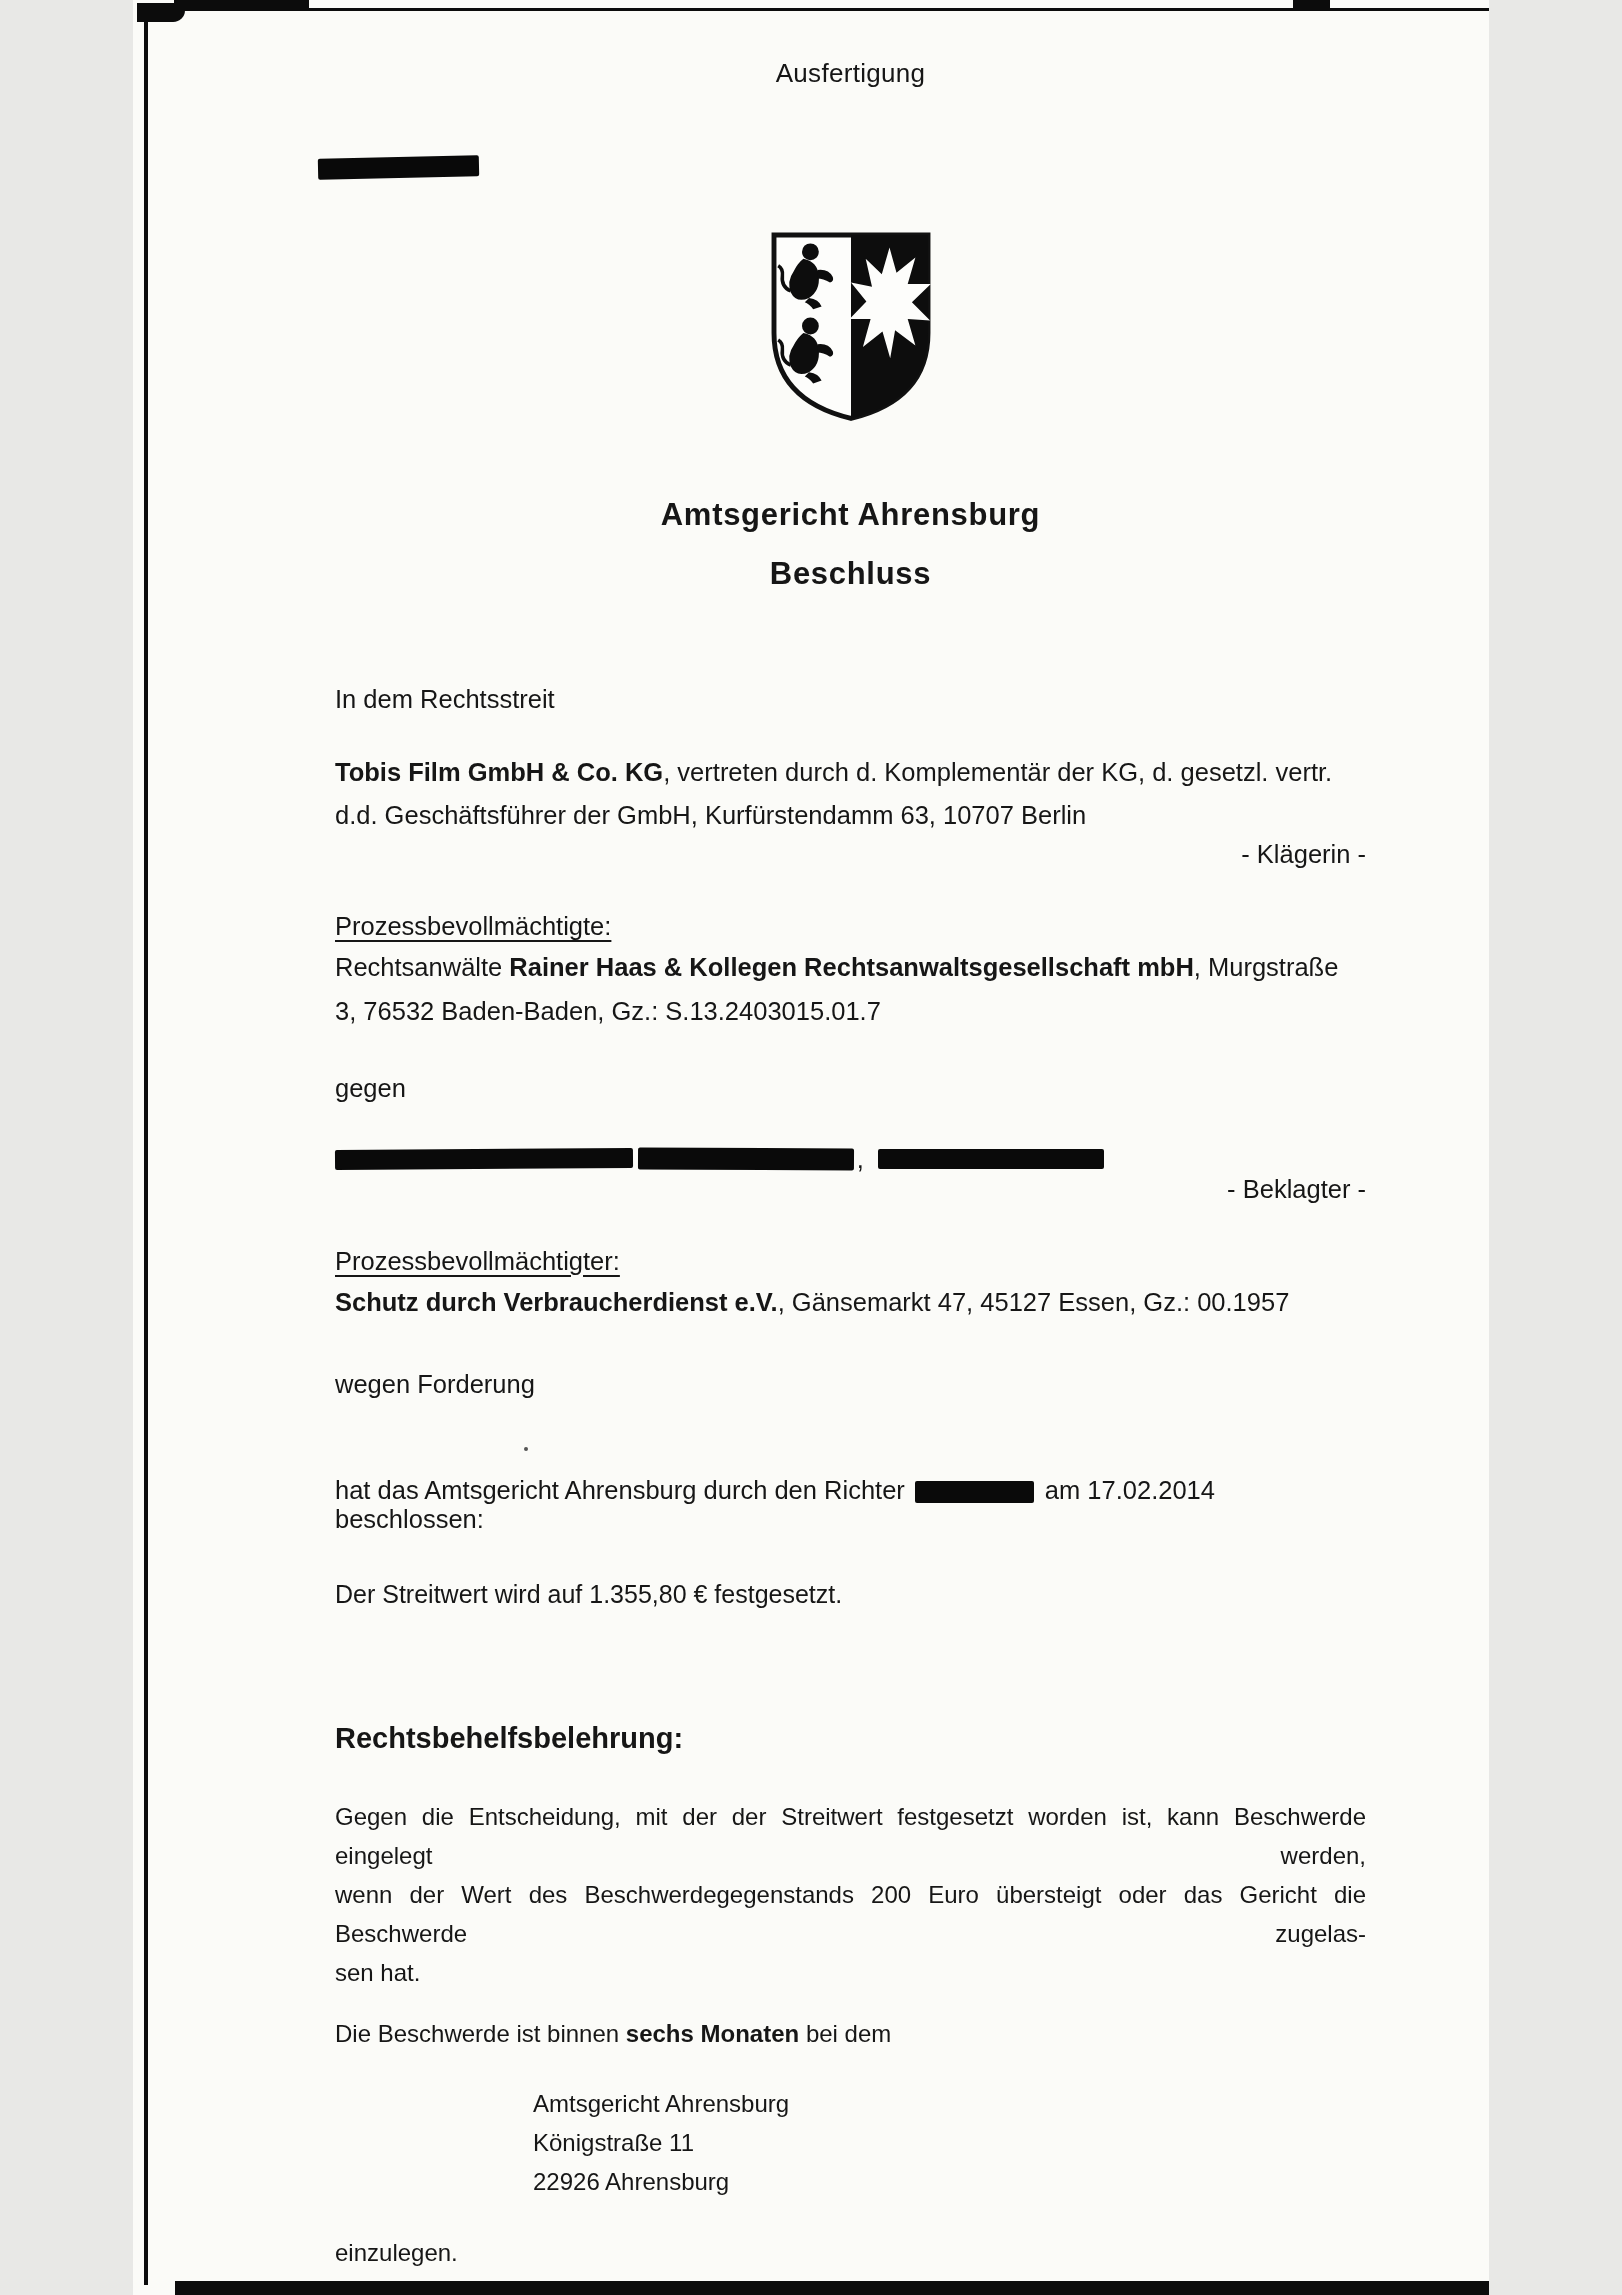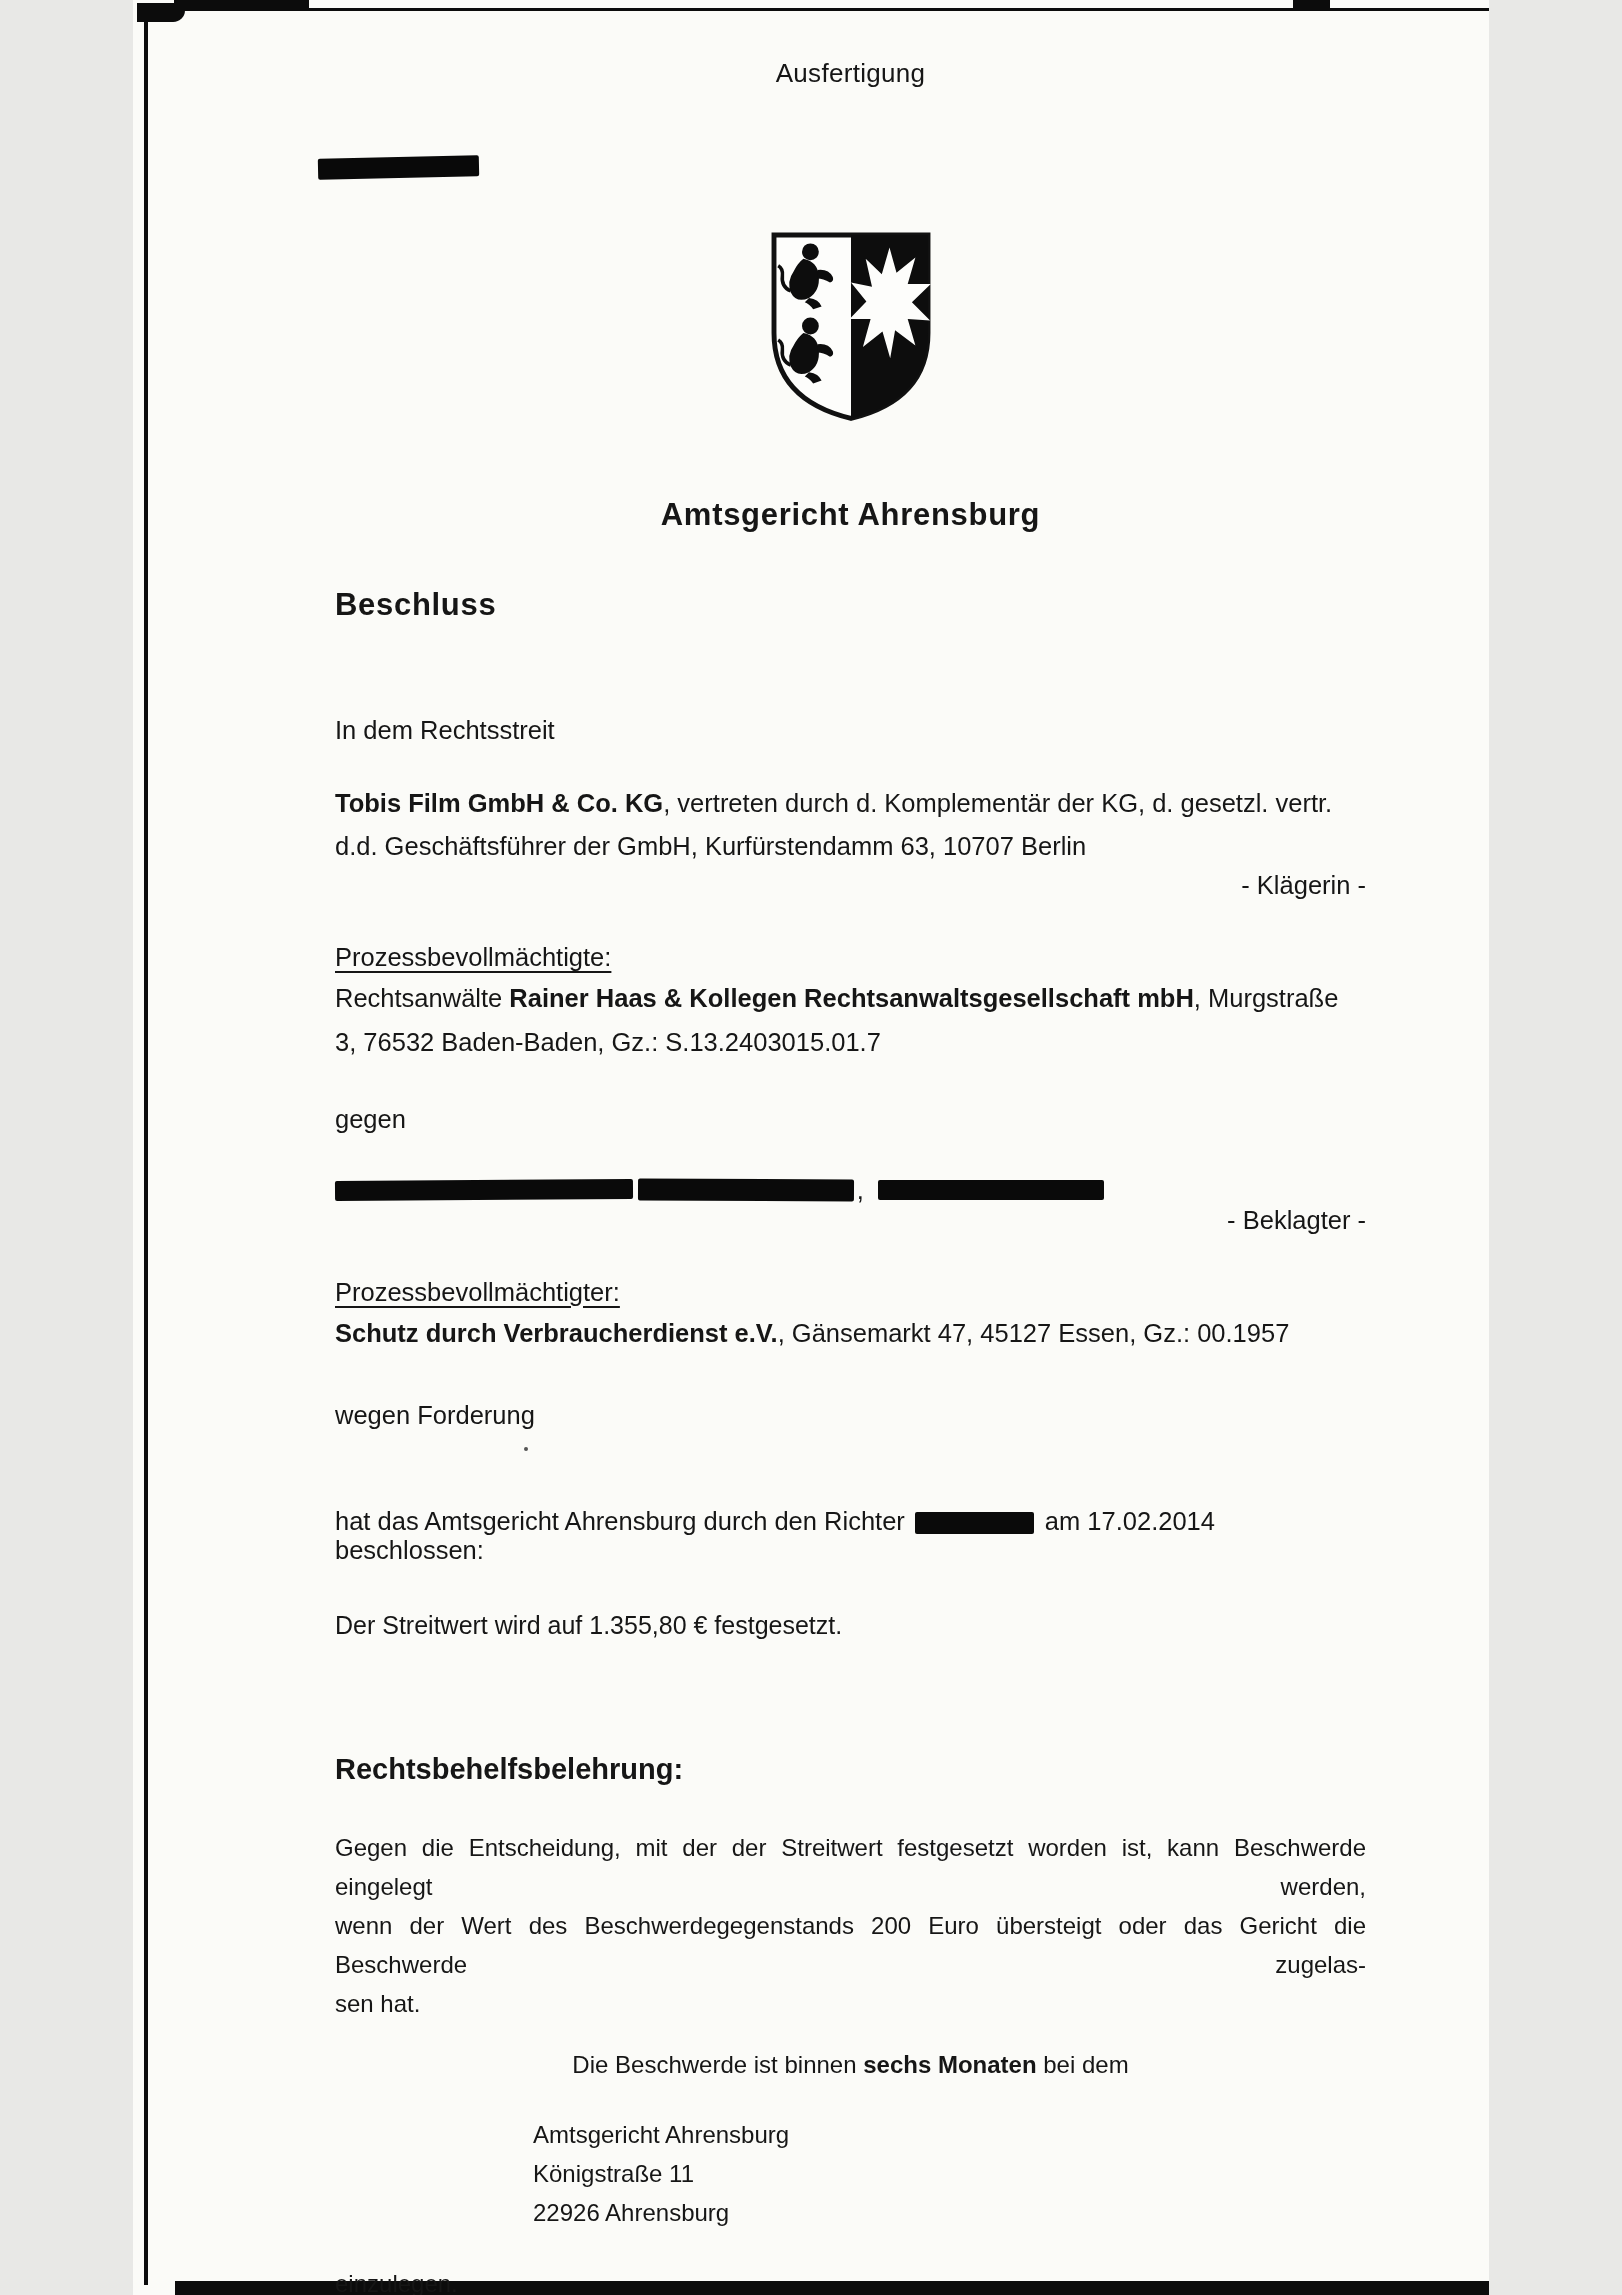--- a/index.html
+++ b/index.html
@@ -37,21 +37,21 @@
   .content { position:absolute; left:202px; right:123px; top:58px; }
   p { margin:0; }
   h1,h2,h3 { margin:0; }
 
   .ausfertigung { text-align:center; font-size:26px; letter-spacing:0.3px; }
 
   .crest { width:168px; margin:139px auto 0; }
   .crest svg { display:block; width:100%; height:auto; }
 
   .court-title    { margin-top:73px; text-align:center; font-size:31px; font-weight:700; letter-spacing:0.7px; }
-  .decision-title { margin-top:54px;  font-size:31px; font-weight:700; letter-spacing:0.7px; }
+  .decision-title { margin-top:23px;  text-align:center; font-size:31px; font-weight:700; letter-spacing:0.7px; }
 
   .intro  { margin-top:93px; font-size:25.5px; }
   .party  { margin-top:37px;  font-size:25.5px; line-height:1.7; }
   .party.after-heading { margin-top:5.2px; }
   .role   { margin-top:2.6px;   font-size:25.5px; text-align:right; }
   .counsel-heading {
     margin-top:43px; font-size:25.5px;
     text-decoration:underline; text-underline-offset:4.6px; text-decoration-thickness:2px;
   }
   .versus { margin-top:41px; font-size:25.5px; }
@@ -63,21 +63,21 @@
   .bar-c { width:226px; height:19.6px; margin-left:14.4px; }
 
   .subject      { margin-top:46px;  font-size:25.5px; }
   .ruling-intro { margin-top:77px; font-size:25.5px; }
   .inline-bar   { width:119px; height:22px; margin:0 10.5px; vertical-align:-3.3px; }
   .ruling-text  { margin-top:46px;  font-size:25px; }
 
   .appeal-heading { margin-top:113px; font-size:29px; font-weight:700; }
   .appeal-para    { margin-top:43px; font-size:24px; line-height:1.62; }
   .appeal-para .just { text-align:justify; text-align-last:justify; }
-  .appeal-line2   { margin-top:27.5px; font-size:24px;text-align:center; }
+  .appeal-line2   { margin-top:27.5px; font-size:24px; }
   .address        { margin-top:37px; margin-left:198px; font-size:24px; line-height:1.62; }
   .closing        { margin-top:37px; font-size:24px; }
 </style>
 </head>
 <body>
 
 <div class="page">
 
   <div class="artifact a-top-line"></div>
   <div class="artifact a-left-line"></div>

